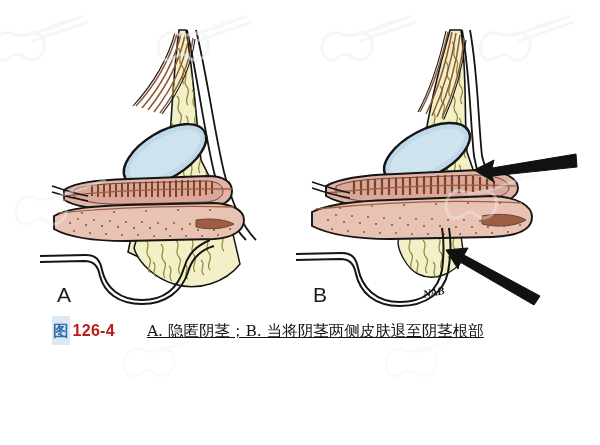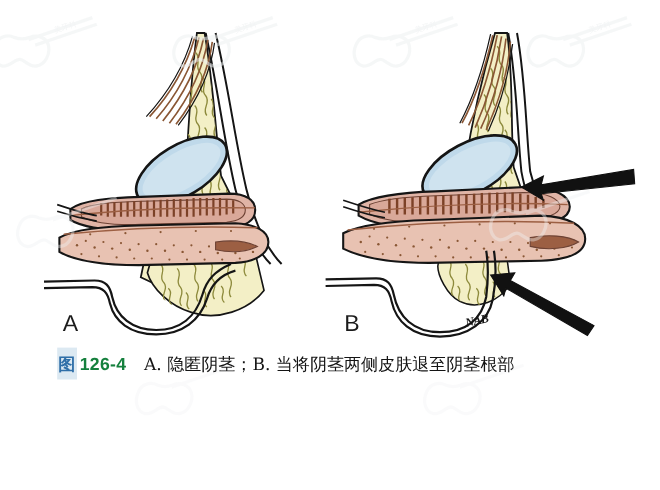--- a/index.html
+++ b/index.html
@@ -92,26 +92,27 @@
     display: inline-block;
     color: #2f6fa8;
     background: #dce9f2;
     padding: 0 1px;
     font-weight: bold;
   }
   .fig-num {
     font-family: "Liberation Sans", "DejaVu Sans", sans-serif;
     font-weight: bold;
     font-size: 16px;
-    color: #15803d;
+    color: #b91c1c;
     letter-spacing: 0.3px;
     margin-left: 3px;
   }
   .cap-body {
-    margin-left: 16px;
+    margin-left: 32px;
+    text-decoration: underline;
   }
 </style>
 </head>
 <body>
 
 <div id="watermark-layer">
 
   <div class="wm" style="left:-12px; top:14px;">
     <svg viewBox="0 0 108 52">
       <g fill="none" stroke="#eef1f2" stroke-width="3">

